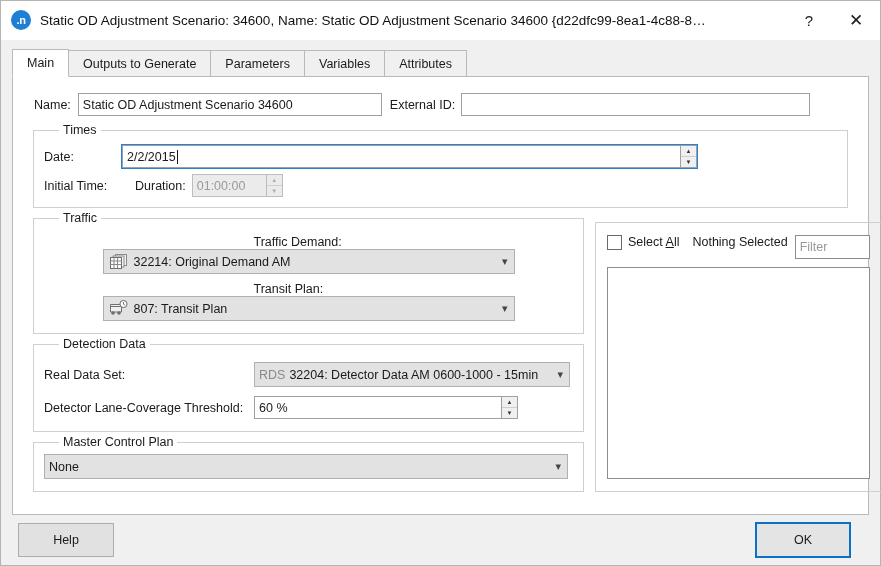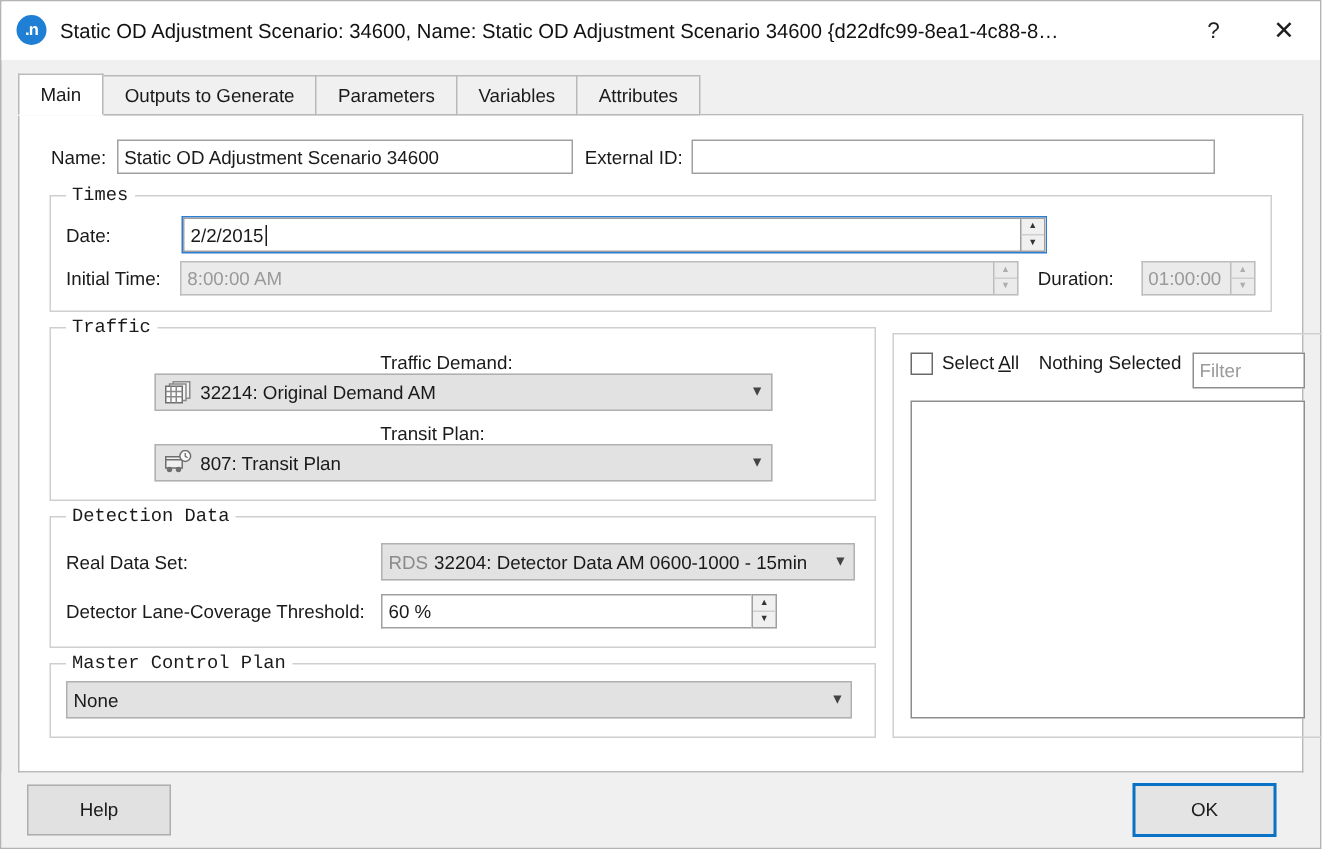--- a/index.html
+++ b/index.html
@@ -117,26 +117,25 @@
 
   
   .group {
     border: 1px solid #cfcfcf;
     margin: 10px 9px 0 9px;
     padding: 8px 10px 12px 10px;
     position: relative;
   }
   .group > .group-title {
     position: absolute;
-    top: -8px; left: 10px;
+    top: -8px; left: 25px;
     background: #ffffff;
     padding: 0 4px;
     font-size: 12.5px;
     color: #1a1a1a;
-    font-family: Liberation Mono, monospace;
   }
 
   
   #group-times { margin-top: 14px; padding-bottom: 10px; }
   .times-row { margin-top: 6px; }
   #date-label { width: 78px; }
   #inittime-label { width: 78px; }
 
   .spinwrap { display: flex; align-items: stretch; }
   .spin-input {
@@ -168,21 +167,21 @@
   #date-spin { width: 575px; }
   #date-input { flex: 1; }
   .caret {
     display: inline-block; width: 1px; height: 14px;
     background: #1a1a1a; margin-left: 1px;
   }
   #inittime-spin { width: 575px; }
   #inittime-input { flex: 1; }
   #duration-label { margin: 0 6px 0 13px; }
   #duration-spin { width: 91px; }
-  #duration-input { flex: 1; margin-left: 12px; }
+  #duration-input { flex: 1; }
 
   
   .cols { display: flex; align-items: flex-start; }
   .col-left { width: 569px; flex: none; }
   .col-right { flex: 1 1 auto; }
 
   
   .combo {
     height: 25px;
     background: #e2e2e2;
@@ -311,27 +310,20 @@
             </div>
           <div class="spin-btns">
             <div>▲</div>
             <div>▼</div>
           </div>
         </div>
       </div>
 
       <div class="row times-row">
         <span class="lbl" id="inittime-label">Initial Time:</span>
-        <div class="spinwrap disabled-field" id="inittime-spin">
-          <div class="spin-input" id="inittime-input">8:00:00 AM</div>
-          <div class="spin-btns">
-            <div>▲</div>
-            <div>▼</div>
-          </div>
-        </div>
         <span class="lbl" id="duration-label">Duration:</span>
         <div class="spinwrap disabled-field" id="duration-spin">
           <div class="spin-input" id="duration-input">01:00:00</div>
           <div class="spin-btns">
             <div>▲</div>
             <div>▼</div>
           </div>
         </div>
       </div>
     </div>

